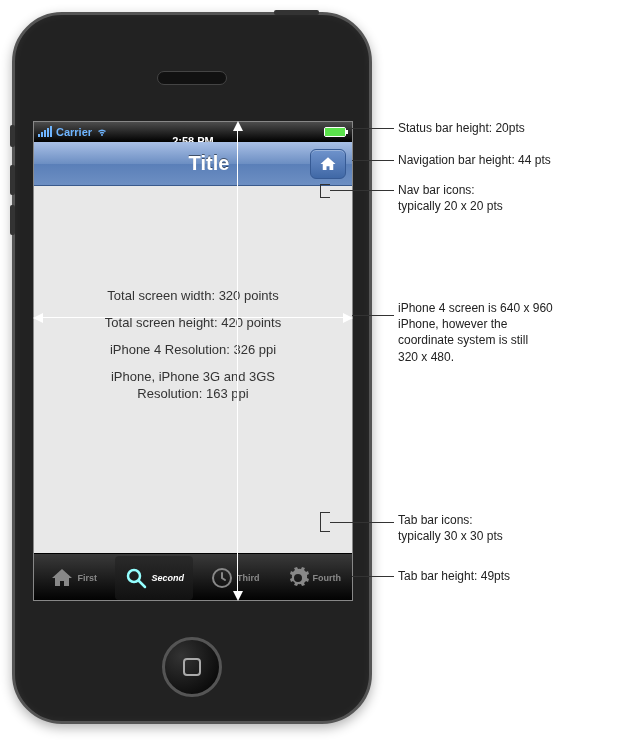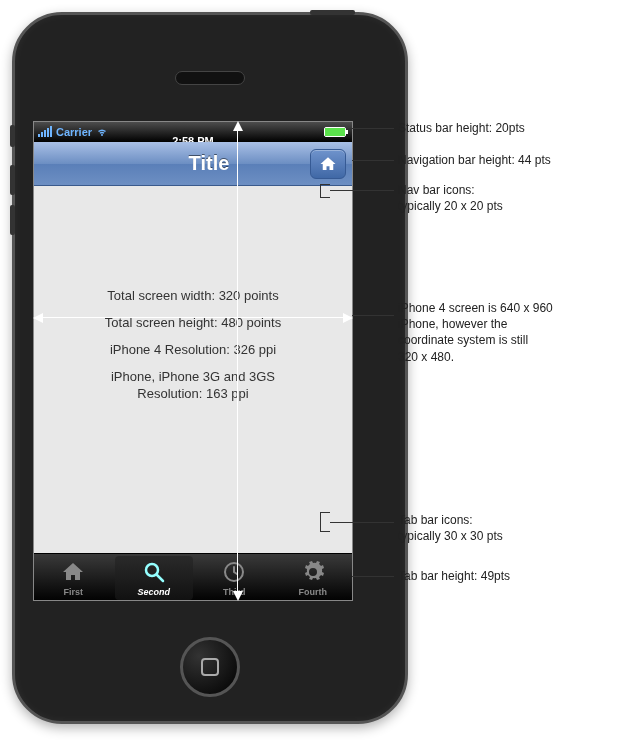--- a/index.html
+++ b/index.html
@@ -13,21 +13,21 @@
   .canvas {
     position: relative;
     width: 630px;
     height: 742px;
   }
   
   .phone {
     position: absolute;
     left: 12px;
     top: 12px;
-    width: 396px;
+    width: 360px;
     height: 712px;
     background: #222;
     border: 3px solid #555;
     border-radius: 50px;
     box-shadow: 0 4px 12px rgba(0,0,0,0.3), inset 0 0 10px rgba(255,255,255,0.05);
   }
   .earpiece {
     position: absolute;
     top: 56px;
     left: 50%;
@@ -199,21 +199,21 @@
   
   .tab-bar {
     height: 49px;
     background: linear-gradient(#3a3a3a, #000);
     display: flex;
     border-top: 1px solid #000;
   }
   .tab-item {
     flex: 1;
     display: flex;
-    flex-direction: column;
+    flex-direction: row;
     align-items: center;
     justify-content: center;
     color: #888;
     font-size: 9px;
     font-weight: bold;
     cursor: pointer;
     gap: 2px;
   }
   .tab-item.active {
     background: linear-gradient(#2a2a2a, #111);
@@ -332,21 +332,21 @@
         <div class="nav-title">Title</div>
         <div class="nav-right-btn">
           <svg width="18" height="18" viewBox="0 0 24 24">
             <path fill="#fff" d="M12 3l10 9h-3v8h-5v-5h-4v5H5v-8H2l10-9z"></path>
           </svg>
         </div>
       </div>
 
       <div class="content">
         <div class="content-line">Total screen width: 320 points</div>
-        <div class="content-line">Total screen height: 480 points</div>
+        <div class="content-line">Total screen height: 420 points</div>
         <div class="content-line">iPhone 4 Resolution: 326 ppi</div>
         <div class="content-line">iPhone, iPhone 3G and 3GS</div>
         <div class="content-line content-subline">Resolution: 163 ppi</div>
       </div>
 
       <div class="tab-bar">
         <div class="tab-item">
           <span class="tab-icon">
             <svg width="24" height="24" viewBox="0 0 24 24">
                 <path fill="#888" d="M12 3l10 9h-3v8h-5v-5h-4v5H5v-8H2l10-9z"></path>

